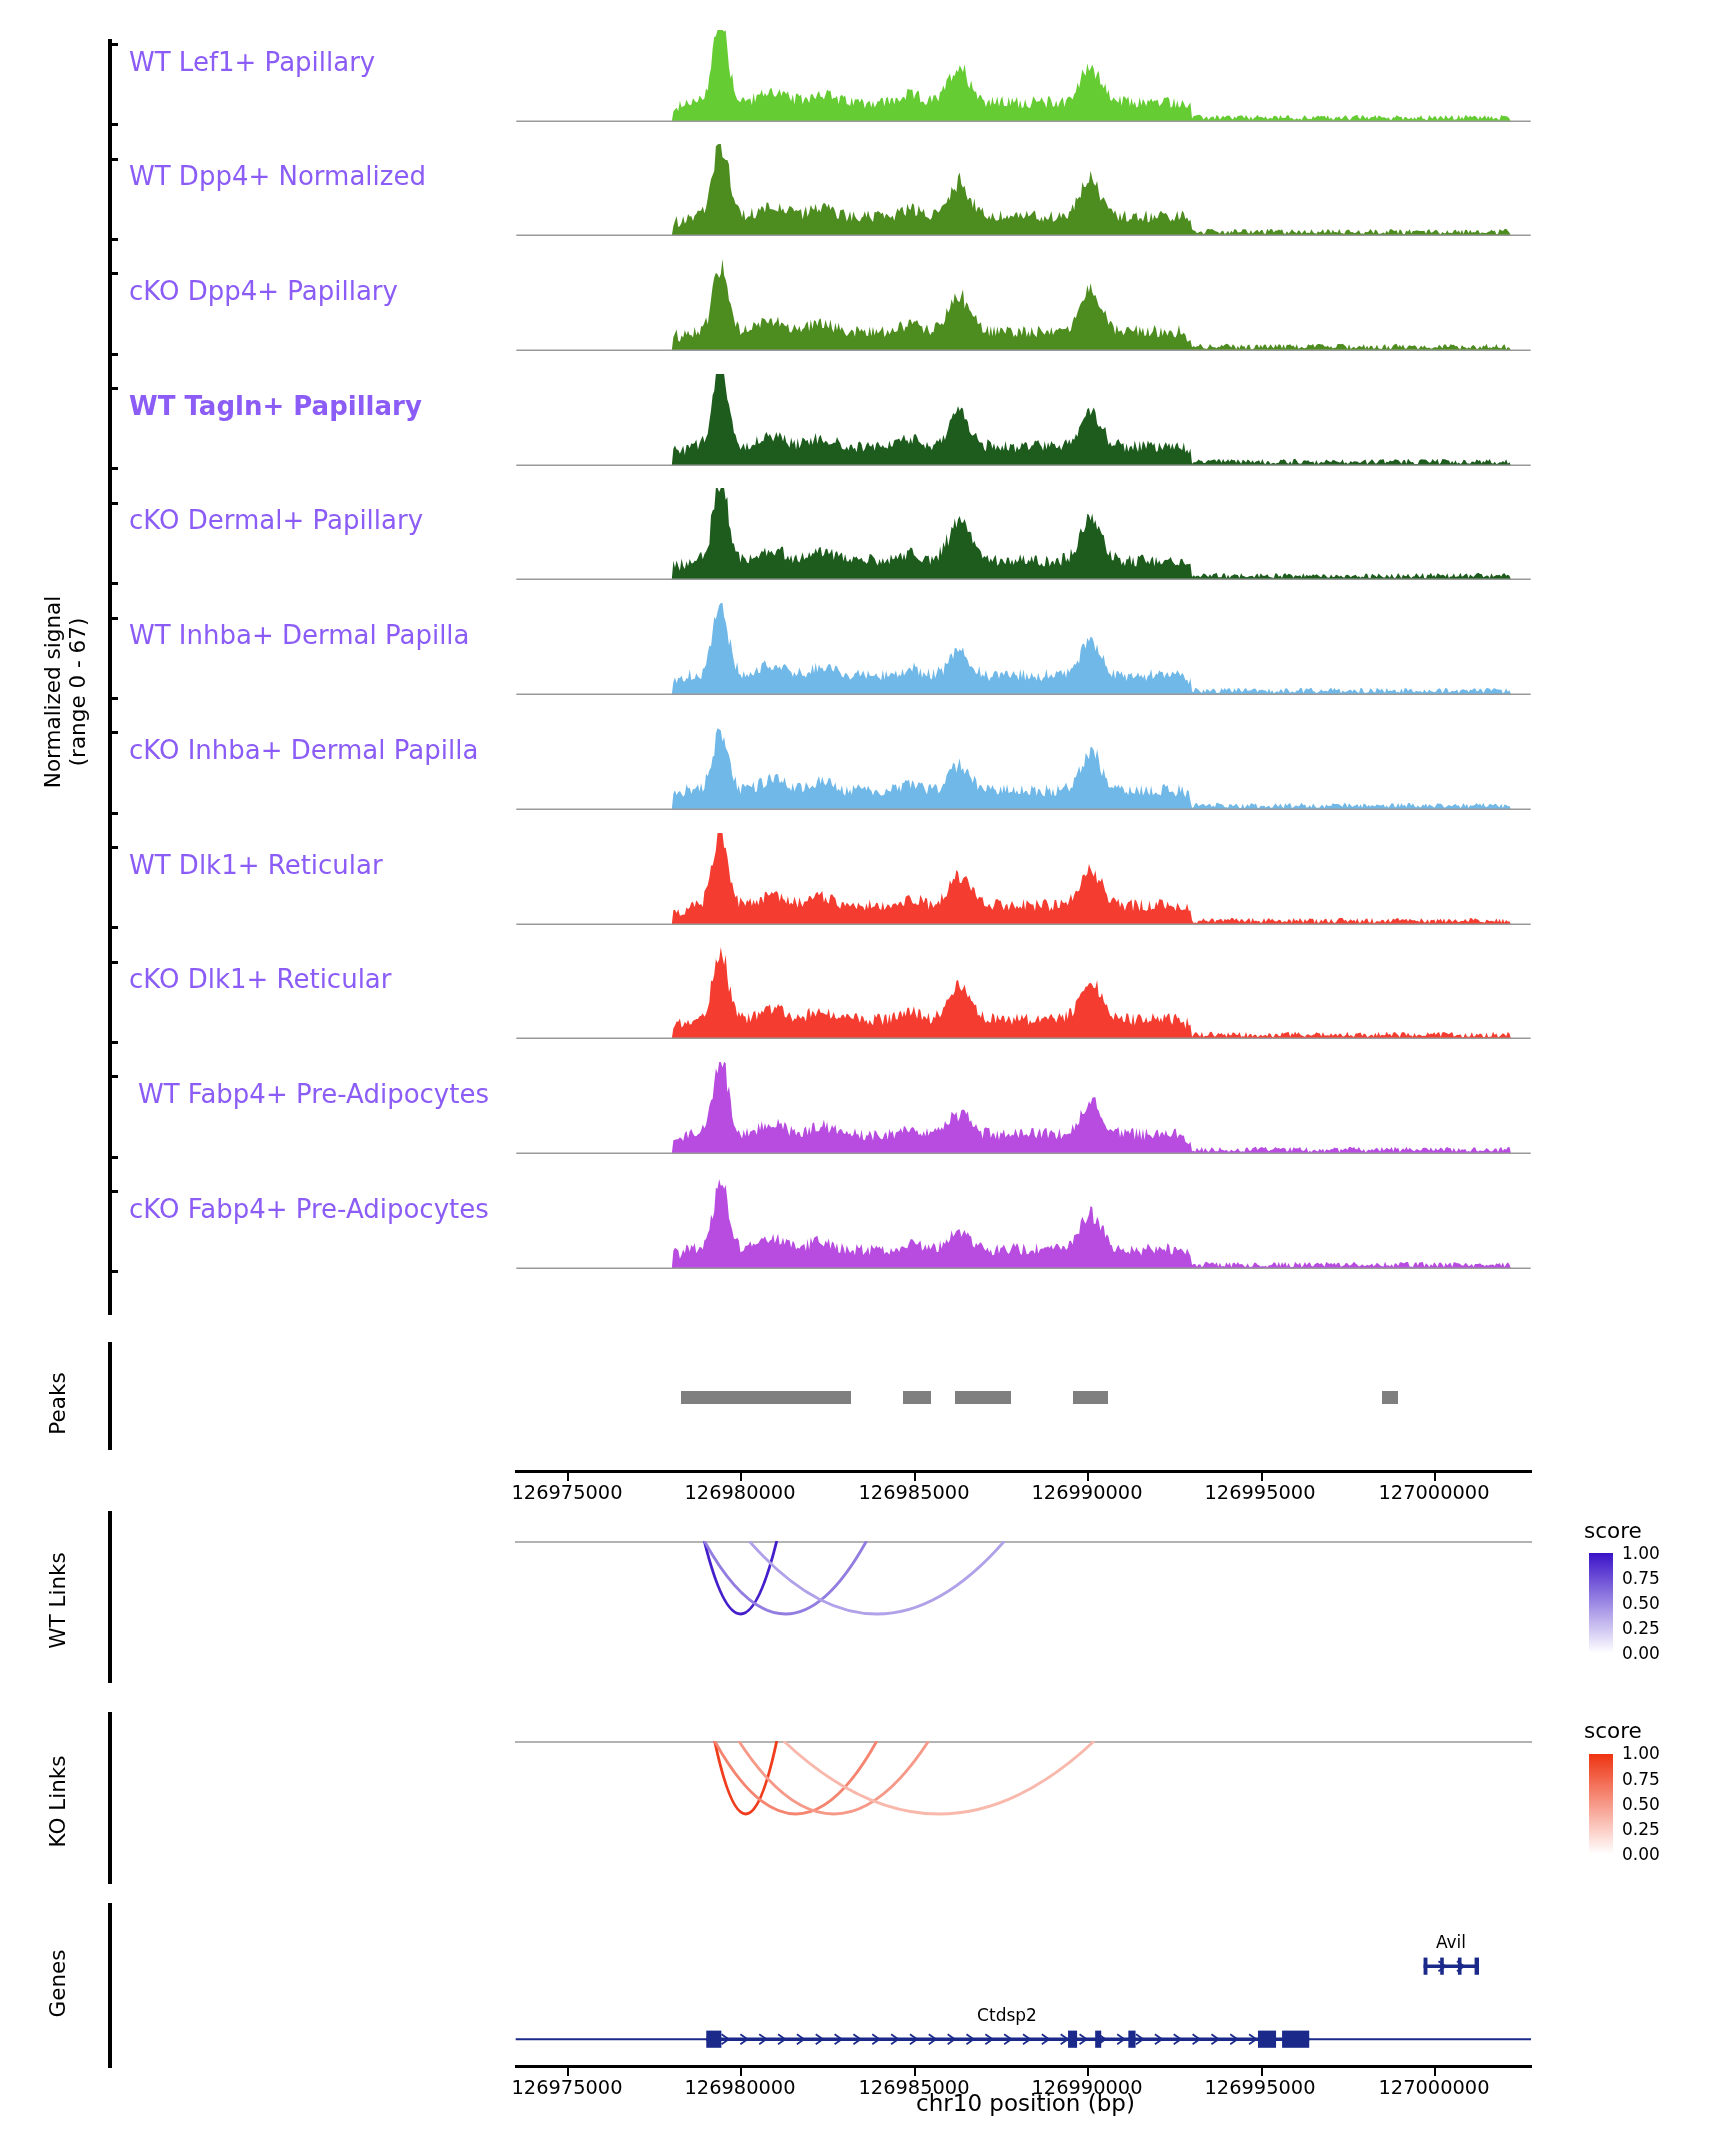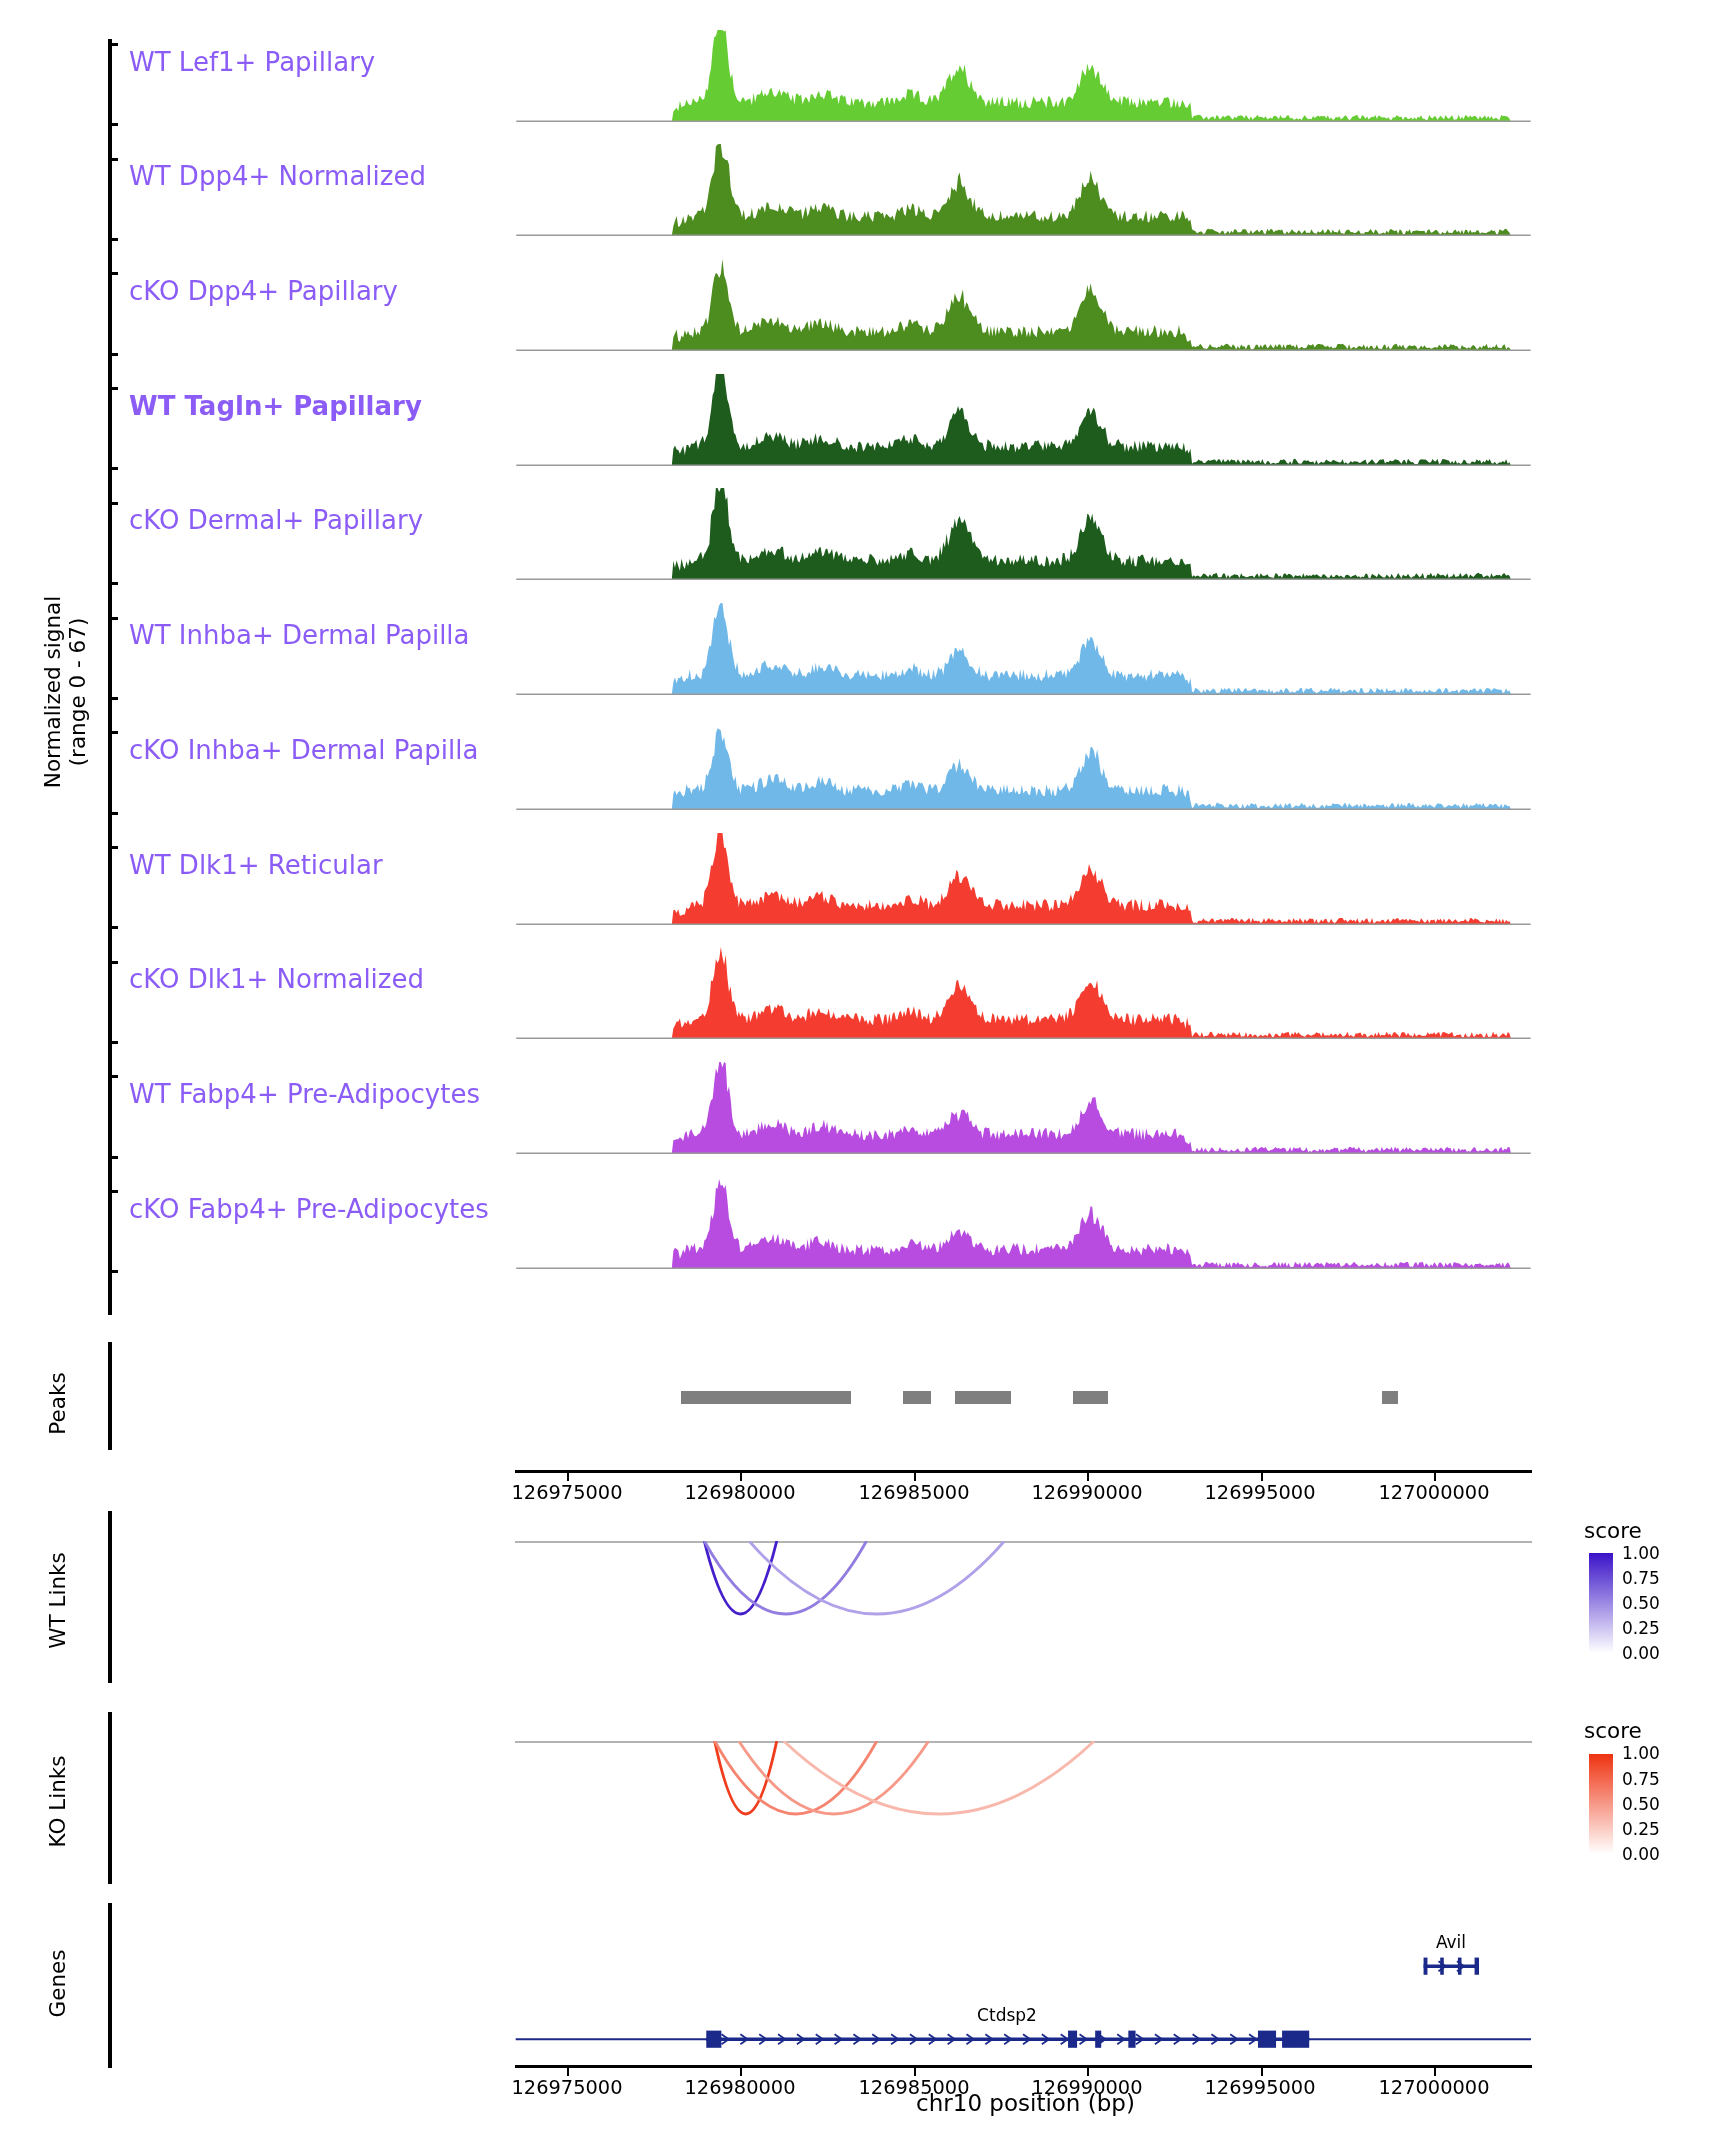--- a/index.html
+++ b/index.html
@@ -135,30 +135,30 @@
       </div>
       <div class="track-label" style="left: 129px; top: 850px; width: 373px;">WT Dlk1+ Reticular</div>
       <div class="tick-col" style="top: 846px; height: 2.9px;"></div>
       <div class="tick-col" style="top: 926px; height: 2.9px;"></div>
       <div class="track-row" style="left: 515px; top: 832px; width: 1017px; height: 93px;">
         <svg width="1017" height="93" class="track-svg" viewBox="0 0 1418 130">
           <path d="M0,130 L0.0,130.0 L2.3,130.0 L4.6,130.0 L6.9,130.0 L9.1,130.0 L11.4,130.0 L13.7,130.0 L16.0,130.0 L18.3,130.0 L20.6,130.0 L22.9,130.0 L25.2,130.0 L27.4,130.0 L29.7,130.0 L32.0,130.0 L34.3,130.0 L36.6,130.0 L38.9,130.0 L41.2,130.0 L43.5,130.0 L45.7,130.0 L48.0,130.0 L50.3,130.0 L52.6,130.0 L54.9,130.0 L57.2,130.0 L59.5,130.0 L61.8,130.0 L64.0,130.0 L66.3,130.0 L68.6,130.0 L70.9,130.0 L73.2,130.0 L75.5,130.0 L77.8,130.0 L80.0,130.0 L82.3,130.0 L84.6,130.0 L86.9,130.0 L89.2,130.0 L91.5,130.0 L93.8,130.0 L96.1,130.0 L98.3,130.0 L100.6,130.0 L102.9,130.0 L105.2,130.0 L107.5,130.0 L109.8,130.0 L112.1,130.0 L114.4,130.0 L116.6,130.0 L118.9,130.0 L121.2,130.0 L123.5,130.0 L125.8,130.0 L128.1,130.0 L130.4,130.0 L132.7,130.0 L134.9,130.0 L137.2,130.0 L139.5,130.0 L141.8,130.0 L144.1,130.0 L146.4,130.0 L148.7,130.0 L150.9,130.0 L153.2,130.0 L155.5,130.0 L157.8,130.0 L160.1,130.0 L162.4,130.0 L164.7,130.0 L167.0,130.0 L169.2,130.0 L171.5,130.0 L173.8,130.0 L176.1,130.0 L178.4,130.0 L180.7,130.0 L183.0,130.0 L185.3,130.0 L187.5,130.0 L189.8,130.0 L192.1,130.0 L194.4,130.0 L196.7,130.0 L199.0,130.0 L201.3,130.0 L203.6,130.0 L205.8,130.0 L208.1,130.0 L210.4,130.0 L212.7,130.0 L215.0,130.0 L217.3,130.0 L219.6,109.2 L221.8,109.2 L224.1,113.4 L226.4,108.0 L228.7,117.1 L231.0,116.5 L233.3,115.2 L235.6,115.2 L237.9,105.3 L240.1,107.9 L242.4,105.4 L244.7,98.4 L247.0,97.9 L249.3,105.2 L251.6,95.3 L253.9,98.7 L256.2,102.1 L258.4,100.6 L260.7,104.8 L263.0,82.7 L265.3,78.7 L267.6,74.6 L269.9,63.5 L272.2,46.9 L274.5,46.8 L276.7,37.1 L279.0,25.6 L281.3,1.4 L283.6,1.4 L285.9,1.4 L288.2,1.4 L290.5,22.0 L292.7,22.1 L295.0,34.3 L297.3,51.2 L299.6,71.1 L301.9,70.5 L304.2,83.7 L306.5,91.7 L308.8,88.0 L311.0,104.8 L313.3,91.2 L315.6,96.1 L317.9,98.1 L320.2,103.5 L322.5,95.1 L324.8,98.0 L327.1,92.3 L329.3,103.4 L331.6,94.6 L333.9,101.3 L336.2,94.6 L338.5,102.9 L340.8,91.0 L343.1,91.1 L345.4,99.5 L347.6,83.4 L349.9,84.1 L352.2,88.9 L354.5,88.0 L356.8,83.7 L359.1,86.4 L361.4,83.9 L363.6,82.4 L365.9,85.3 L368.2,97.6 L370.5,85.7 L372.8,93.5 L375.1,95.1 L377.4,100.3 L379.7,89.3 L381.9,101.6 L384.2,98.6 L386.5,101.5 L388.8,90.1 L391.1,98.7 L393.4,105.8 L395.7,91.2 L398.0,99.7 L400.2,104.6 L402.5,97.4 L404.8,96.8 L407.1,96.7 L409.4,89.2 L411.7,90.2 L414.0,94.5 L416.3,91.4 L418.5,86.1 L420.8,83.4 L423.1,88.3 L425.4,85.5 L427.7,82.3 L430.0,98.4 L432.3,90.7 L434.5,97.9 L436.8,100.4 L439.1,88.0 L441.4,87.0 L443.7,90.6 L446.0,92.7 L448.3,102.7 L450.6,104.6 L452.8,107.4 L455.1,98.0 L457.4,98.2 L459.7,103.7 L462.0,99.0 L464.3,101.0 L466.6,104.3 L468.9,101.5 L471.1,98.9 L473.4,103.9 L475.7,107.9 L478.0,98.7 L480.3,102.8 L482.6,103.5 L484.9,104.4 L487.2,109.9 L489.4,99.5 L491.7,108.1 L494.0,94.2 L496.3,106.6 L498.6,104.4 L500.9,104.1 L503.2,98.9 L505.4,99.5 L507.7,107.2 L510.0,109.1 L512.3,97.4 L514.6,109.0 L516.9,105.2 L519.2,100.9 L521.5,102.8 L523.7,106.6 L526.0,101.2 L528.3,99.8 L530.6,100.0 L532.9,103.0 L535.2,98.5 L537.5,97.0 L539.8,102.3 L542.0,103.3 L544.3,90.4 L546.6,89.0 L548.9,88.1 L551.2,92.0 L553.5,98.9 L555.8,100.5 L558.1,99.6 L560.3,102.2 L562.6,101.4 L564.9,87.8 L567.2,93.4 L569.5,99.7 L571.8,92.3 L574.1,93.1 L576.3,108.8 L578.6,95.7 L580.9,100.4 L583.2,105.9 L585.5,101.5 L587.8,101.0 L590.1,95.6 L592.4,102.0 L594.6,85.4 L596.9,94.6 L599.2,90.7 L601.5,90.2 L603.8,81.0 L606.1,67.3 L608.4,73.1 L610.7,65.3 L612.9,66.3 L615.2,53.2 L617.5,55.8 L619.8,71.0 L622.1,71.5 L624.4,65.1 L626.7,62.8 L629.0,61.5 L631.2,66.1 L633.5,75.0 L635.8,82.3 L638.1,76.6 L640.4,78.7 L642.7,89.8 L645.0,94.3 L647.2,90.6 L649.5,91.5 L651.8,91.1 L654.1,103.0 L656.4,104.3 L658.7,104.5 L661.0,100.4 L663.3,104.7 L665.5,108.7 L667.8,103.0 L670.1,94.3 L672.4,93.5 L674.7,96.1 L677.0,95.6 L679.3,103.9 L681.6,109.4 L683.8,102.4 L686.1,100.3 L688.4,109.9 L690.7,102.2 L693.0,96.3 L695.3,102.2 L697.6,107.3 L699.9,102.8 L702.1,107.1 L704.4,103.9 L706.7,107.3 L709.0,93.7 L711.3,109.1 L713.6,95.3 L715.9,98.3 L718.1,100.4 L720.4,101.4 L722.7,101.5 L725.0,110.3 L727.3,94.2 L729.6,99.9 L731.9,104.2 L734.2,106.5 L736.4,96.0 L738.7,93.5 L741.0,95.3 L743.3,101.3 L745.6,110.7 L747.9,104.7 L750.2,109.9 L752.5,95.1 L754.7,95.2 L757.0,106.3 L759.3,106.2 L761.6,94.4 L763.9,98.4 L766.2,99.6 L768.5,97.6 L770.8,102.7 L773.0,94.9 L775.3,86.5 L777.6,96.5 L779.9,87.8 L782.2,81.9 L784.5,83.1 L786.8,82.0 L789.0,74.2 L791.3,60.7 L793.6,59.0 L795.9,61.7 L798.2,58.2 L800.5,44.8 L802.8,51.3 L805.1,57.8 L807.3,62.2 L809.6,53.3 L811.9,72.0 L814.2,66.6 L816.5,69.4 L818.8,64.2 L821.1,74.1 L823.4,83.4 L825.6,87.4 L827.9,98.3 L830.2,99.1 L832.5,93.5 L834.8,91.2 L837.1,93.8 L839.4,98.1 L841.7,93.2 L843.9,105.6 L846.2,98.0 L848.5,102.5 L850.8,110.2 L853.1,102.0 L855.4,98.0 L857.7,97.2 L859.9,94.0 L862.2,110.5 L864.5,93.9 L866.8,96.6 L869.1,102.7 L871.4,110.8 L873.7,93.5 L876.0,109.1 L878.2,109.1 L880.5,110.5 L882.8,108.7 L885.1,96.1 L887.4,108.8 L889.7,107.4 L892.0,107.6 L894.3,97.3 L896.5,103.0 L898.8,93.9 L901.1,94.3 L903.4,94.9 L905.7,104.9 L908.0,107.3 L910.3,97.0 L912.6,103.4 L914.8,102.8 L917.1,104.1 L919.4,105.2 L921.7,110.6 L924.0,98.8 L926.3,103.4 L928.6,108.3 L930.8,109.5 L933.1,108.2 L935.4,108.3 L937.7,99.9 L940.0,110.2 L942.3,109.5 L944.6,123.4 L946.9,127.1 L949.1,126.6 L951.4,127.3 L953.7,124.1 L956.0,124.0 L958.3,124.2 L960.6,120.5 L962.9,124.0 L965.2,124.0 L967.4,125.8 L969.7,123.7 L972.0,120.7 L974.3,121.7 L976.6,126.4 L978.9,123.1 L981.2,123.4 L983.5,121.8 L985.7,121.6 L988.0,125.4 L990.3,121.7 L992.6,122.9 L994.9,121.7 L997.2,123.3 L999.5,120.3 L1001.7,120.2 L1004.0,123.4 L1006.3,120.6 L1008.6,123.2 L1010.9,125.4 L1013.2,121.5 L1015.5,122.5 L1017.8,125.9 L1020.0,124.6 L1022.3,122.4 L1024.6,120.1 L1026.9,127.1 L1029.2,120.3 L1031.5,124.7 L1033.8,123.7 L1036.1,125.0 L1038.3,123.9 L1040.6,127.2 L1042.9,125.4 L1045.2,120.5 L1047.5,125.7 L1049.8,122.5 L1052.1,120.3 L1054.4,123.6 L1056.6,121.4 L1058.9,123.6 L1061.2,125.2 L1063.5,124.9 L1065.8,122.8 L1068.1,123.0 L1070.4,126.4 L1072.6,125.0 L1074.9,124.7 L1077.2,126.3 L1079.5,121.9 L1081.8,122.8 L1084.1,126.9 L1086.4,120.1 L1088.7,124.5 L1090.9,122.8 L1093.2,125.0 L1095.5,120.2 L1097.8,124.2 L1100.1,126.7 L1102.4,121.7 L1104.7,125.2 L1107.0,123.4 L1109.2,120.4 L1111.5,121.7 L1113.8,121.2 L1116.1,127.1 L1118.4,121.6 L1120.7,127.4 L1123.0,125.7 L1125.3,122.2 L1127.5,125.6 L1129.8,122.1 L1132.1,121.1 L1134.4,126.3 L1136.7,126.5 L1139.0,121.1 L1141.3,125.3 L1143.5,127.3 L1145.8,126.0 L1148.1,122.6 L1150.4,120.3 L1152.7,120.2 L1155.0,120.3 L1157.3,123.9 L1159.6,122.8 L1161.8,126.0 L1164.1,124.1 L1166.4,122.0 L1168.7,124.3 L1171.0,122.8 L1173.3,125.9 L1175.6,120.6 L1177.9,126.6 L1180.1,126.5 L1182.4,122.2 L1184.7,125.6 L1187.0,121.9 L1189.3,120.4 L1191.6,126.2 L1193.9,126.6 L1196.2,120.3 L1198.4,127.4 L1200.7,126.6 L1203.0,124.3 L1205.3,125.2 L1207.6,125.6 L1209.9,122.6 L1212.2,123.1 L1214.4,126.4 L1216.7,124.1 L1219.0,121.3 L1221.3,126.6 L1223.6,124.5 L1225.9,121.0 L1228.2,122.5 L1230.5,120.6 L1232.7,120.6 L1235.0,124.1 L1237.3,122.4 L1239.6,122.0 L1241.9,123.0 L1244.2,121.1 L1246.5,125.1 L1248.8,121.6 L1251.0,122.7 L1253.3,123.8 L1255.6,123.0 L1257.9,124.7 L1260.2,123.9 L1262.5,126.1 L1264.8,120.6 L1267.1,123.2 L1269.3,126.5 L1271.6,125.9 L1273.9,121.8 L1276.2,127.1 L1278.5,122.6 L1280.8,123.4 L1283.1,122.3 L1285.3,126.7 L1287.6,121.5 L1289.9,123.6 L1292.2,121.2 L1294.5,125.9 L1296.8,120.8 L1299.1,126.4 L1301.4,124.3 L1303.6,121.3 L1305.9,123.1 L1308.2,125.7 L1310.5,124.1 L1312.8,122.0 L1315.1,124.7 L1317.4,126.0 L1319.7,124.8 L1321.9,124.5 L1324.2,124.4 L1326.5,121.6 L1328.8,124.9 L1331.1,125.4 L1333.4,120.1 L1335.7,120.5 L1338.0,123.5 L1340.2,120.7 L1342.5,121.9 L1344.8,122.7 L1347.1,125.6 L1349.4,125.9 L1351.7,126.0 L1354.0,126.7 L1356.2,122.3 L1358.5,123.6 L1360.8,124.6 L1363.1,124.1 L1365.4,124.8 L1367.7,125.3 L1370.0,120.8 L1372.3,126.1 L1374.5,121.6 L1376.8,126.7 L1379.1,121.4 L1381.4,126.8 L1383.7,123.1 L1386.0,125.6 L1388.3,124.7 L1390.6,130.0 L1392.8,130.0 L1395.1,130.0 L1397.4,130.0 L1399.7,130.0 L1402.0,130.0 L1404.3,130.0 L1406.6,130.0 L1408.9,130.0 L1411.1,130.0 L1413.4,130.0 L1415.7,130.0 L1418.0,130.0 L1418,130 Z" fill="#f43d30"></path>
           <line x1="0" x2="1418" y1="129" y2="129" stroke="#999" stroke-width="2"></line>
         </svg>
       </div>
-      <div class="track-label" style="left: 129px; top: 964px; width: 373px;">cKO Dlk1+ Normalized</div>
+      <div class="track-label" style="left: 129px; top: 964px; width: 373px;">cKO Dlk1+ Reticular</div>
       <div class="tick-col" style="top: 961px; height: 2.9px;"></div>
       <div class="tick-col" style="top: 1041px; height: 2.9px;"></div>
       <div class="track-row" style="left: 515px; top: 946px; width: 1017px; height: 93px;">
         <svg width="1017" height="93" class="track-svg" viewBox="0 0 1418 130">
           <path d="M0,130 L0.0,130.0 L2.3,130.0 L4.6,130.0 L6.9,130.0 L9.1,130.0 L11.4,130.0 L13.7,130.0 L16.0,130.0 L18.3,130.0 L20.6,130.0 L22.9,130.0 L25.2,130.0 L27.4,130.0 L29.7,130.0 L32.0,130.0 L34.3,130.0 L36.6,130.0 L38.9,130.0 L41.2,130.0 L43.5,130.0 L45.7,130.0 L48.0,130.0 L50.3,130.0 L52.6,130.0 L54.9,130.0 L57.2,130.0 L59.5,130.0 L61.8,130.0 L64.0,130.0 L66.3,130.0 L68.6,130.0 L70.9,130.0 L73.2,130.0 L75.5,130.0 L77.8,130.0 L80.0,130.0 L82.3,130.0 L84.6,130.0 L86.9,130.0 L89.2,130.0 L91.5,130.0 L93.8,130.0 L96.1,130.0 L98.3,130.0 L100.6,130.0 L102.9,130.0 L105.2,130.0 L107.5,130.0 L109.8,130.0 L112.1,130.0 L114.4,130.0 L116.6,130.0 L118.9,130.0 L121.2,130.0 L123.5,130.0 L125.8,130.0 L128.1,130.0 L130.4,130.0 L132.7,130.0 L134.9,130.0 L137.2,130.0 L139.5,130.0 L141.8,130.0 L144.1,130.0 L146.4,130.0 L148.7,130.0 L150.9,130.0 L153.2,130.0 L155.5,130.0 L157.8,130.0 L160.1,130.0 L162.4,130.0 L164.7,130.0 L167.0,130.0 L169.2,130.0 L171.5,130.0 L173.8,130.0 L176.1,130.0 L178.4,130.0 L180.7,130.0 L183.0,130.0 L185.3,130.0 L187.5,130.0 L189.8,130.0 L192.1,130.0 L194.4,130.0 L196.7,130.0 L199.0,130.0 L201.3,130.0 L203.6,130.0 L205.8,130.0 L208.1,130.0 L210.4,130.0 L212.7,130.0 L215.0,130.0 L217.3,130.0 L219.6,115.0 L221.8,111.1 L224.1,105.7 L226.4,105.8 L228.7,101.4 L231.0,113.8 L233.3,111.8 L235.6,105.9 L237.9,109.0 L240.1,103.2 L242.4,109.7 L244.7,109.4 L247.0,104.5 L249.3,103.4 L251.6,102.0 L253.9,102.0 L256.2,98.2 L258.4,97.6 L260.7,94.1 L263.0,98.9 L265.3,94.6 L267.6,87.1 L269.9,78.2 L272.2,48.3 L274.5,49.2 L276.7,39.9 L279.0,18.1 L281.3,23.9 L283.6,18.9 L285.9,1.4 L288.2,15.7 L290.5,26.7 L292.7,12.4 L295.0,43.0 L297.3,64.3 L299.6,56.4 L301.9,78.4 L304.2,76.9 L306.5,84.2 L308.8,99.3 L311.0,91.6 L313.3,98.8 L315.6,92.6 L317.9,98.2 L320.2,98.1 L322.5,108.2 L324.8,93.9 L327.1,106.3 L329.3,99.9 L331.6,92.3 L333.9,90.5 L336.2,103.6 L338.5,91.5 L340.8,96.1 L343.1,90.1 L345.4,93.2 L347.6,86.4 L349.9,83.5 L352.2,84.5 L354.5,81.5 L356.8,95.0 L359.1,91.3 L361.4,84.1 L363.6,87.5 L365.9,81.2 L368.2,84.6 L370.5,82.7 L372.8,85.4 L375.1,98.7 L377.4,100.4 L379.7,95.5 L381.9,92.6 L384.2,99.3 L386.5,106.0 L388.8,101.1 L391.1,102.4 L393.4,95.1 L395.7,98.9 L398.0,101.8 L400.2,97.7 L402.5,99.6 L404.8,105.4 L407.1,90.0 L409.4,86.2 L411.7,100.2 L414.0,90.5 L416.3,93.8 L418.5,98.6 L420.8,91.5 L423.1,86.7 L425.4,93.4 L427.7,93.4 L430.0,94.3 L432.3,95.9 L434.5,96.2 L436.8,87.4 L439.1,101.7 L441.4,99.4 L443.7,92.1 L446.0,100.3 L448.3,102.5 L450.6,99.6 L452.8,101.0 L455.1,96.4 L457.4,96.2 L459.7,100.6 L462.0,94.5 L464.3,96.2 L466.6,99.2 L468.9,101.5 L471.1,102.3 L473.4,94.4 L475.7,94.1 L478.0,100.8 L480.3,107.3 L482.6,97.1 L484.9,99.3 L487.2,106.3 L489.4,103.2 L491.7,110.0 L494.0,103.2 L496.3,108.1 L498.6,110.8 L500.9,95.0 L503.2,100.2 L505.4,94.5 L507.7,95.2 L510.0,102.8 L512.3,110.6 L514.6,97.0 L516.9,95.0 L519.2,109.3 L521.5,94.3 L523.7,107.8 L526.0,95.3 L528.3,92.0 L530.6,102.3 L532.9,102.8 L535.2,92.8 L537.5,90.5 L539.8,99.6 L542.0,90.6 L544.3,98.2 L546.6,86.7 L548.9,86.1 L551.2,97.4 L553.5,93.1 L555.8,84.2 L558.1,95.2 L560.3,101.8 L562.6,87.4 L564.9,90.1 L567.2,103.7 L569.5,97.9 L571.8,99.2 L574.1,102.8 L576.3,92.8 L578.6,108.7 L580.9,107.1 L583.2,98.6 L585.5,101.0 L587.8,89.6 L590.1,95.3 L592.4,100.1 L594.6,95.2 L596.9,86.0 L599.2,84.1 L601.5,74.7 L603.8,74.9 L606.1,71.8 L608.4,67.5 L610.7,68.7 L612.9,63.2 L615.2,48.6 L617.5,47.5 L619.8,58.0 L622.1,62.8 L624.4,59.8 L626.7,53.9 L629.0,64.9 L631.2,72.0 L633.5,68.5 L635.8,76.6 L638.1,77.8 L640.4,82.8 L642.7,81.9 L645.0,97.2 L647.2,96.2 L649.5,100.3 L651.8,91.0 L654.1,102.9 L656.4,107.7 L658.7,104.2 L661.0,106.6 L663.3,106.8 L665.5,93.7 L667.8,96.3 L670.1,107.9 L672.4,96.0 L674.7,102.5 L677.0,103.7 L679.3,97.0 L681.6,97.7 L683.8,107.2 L686.1,103.5 L688.4,97.4 L690.7,103.4 L693.0,110.0 L695.3,99.4 L697.6,104.8 L699.9,94.2 L702.1,104.1 L704.4,104.3 L706.7,95.6 L709.0,102.0 L711.3,98.4 L713.6,94.6 L715.9,110.9 L718.1,103.3 L720.4,108.0 L722.7,106.5 L725.0,107.0 L727.3,101.5 L729.6,96.6 L731.9,106.9 L734.2,101.4 L736.4,100.9 L738.7,98.5 L741.0,99.4 L743.3,103.0 L745.6,98.0 L747.9,94.6 L750.2,99.8 L752.5,101.4 L754.7,107.4 L757.0,99.8 L759.3,93.7 L761.6,100.1 L763.9,95.9 L766.2,106.3 L768.5,90.9 L770.8,102.8 L773.0,87.4 L775.3,86.9 L777.6,98.6 L779.9,93.3 L782.2,77.4 L784.5,73.8 L786.8,71.6 L789.0,66.0 L791.3,63.6 L793.6,62.5 L795.9,56.7 L798.2,56.7 L800.5,52.3 L802.8,51.2 L805.1,54.0 L807.3,59.0 L809.6,58.2 L811.9,47.5 L814.2,71.0 L816.5,72.1 L818.8,65.5 L821.1,77.2 L823.4,82.5 L825.6,81.3 L827.9,90.4 L830.2,97.5 L832.5,98.6 L834.8,103.3 L837.1,92.8 L839.4,96.4 L841.7,101.6 L843.9,101.1 L846.2,97.0 L848.5,105.9 L850.8,106.1 L853.1,93.5 L855.4,95.3 L857.7,106.5 L859.9,110.2 L862.2,94.4 L864.5,111.0 L866.8,102.5 L869.1,95.7 L871.4,95.5 L873.7,99.3 L876.0,107.3 L878.2,105.8 L880.5,99.4 L882.8,107.5 L885.1,104.5 L887.4,105.6 L889.7,93.8 L892.0,100.2 L894.3,103.0 L896.5,97.8 L898.8,106.1 L901.1,100.1 L903.4,106.7 L905.7,94.7 L908.0,100.5 L910.3,96.1 L912.6,93.7 L914.8,105.6 L917.1,110.1 L919.4,97.0 L921.7,94.8 L924.0,101.2 L926.3,99.5 L928.6,107.4 L930.8,107.1 L933.1,105.7 L935.4,115.7 L937.7,99.7 L940.0,111.5 L942.3,109.8 L944.6,127.1 L946.9,123.6 L949.1,120.6 L951.4,121.3 L953.7,124.5 L956.0,127.0 L958.3,120.3 L960.6,127.2 L962.9,125.4 L965.2,125.9 L967.4,124.6 L969.7,120.1 L972.0,120.0 L974.3,124.5 L976.6,126.9 L978.9,124.7 L981.2,121.7 L983.5,123.2 L985.7,121.7 L988.0,124.4 L990.3,122.9 L992.6,127.2 L994.9,120.9 L997.2,124.6 L999.5,124.7 L1001.7,120.5 L1004.0,121.6 L1006.3,124.0 L1008.6,124.4 L1010.9,120.1 L1013.2,126.7 L1015.5,126.1 L1017.8,126.6 L1020.0,120.1 L1022.3,127.5 L1024.6,123.6 L1026.9,122.6 L1029.2,126.7 L1031.5,124.0 L1033.8,124.1 L1036.1,127.1 L1038.3,126.1 L1040.6,123.7 L1042.9,126.3 L1045.2,125.2 L1047.5,124.0 L1049.8,126.4 L1052.1,121.6 L1054.4,122.9 L1056.6,127.2 L1058.9,126.9 L1061.2,122.6 L1063.5,122.9 L1065.8,125.9 L1068.1,126.0 L1070.4,120.9 L1072.6,122.5 L1074.9,121.1 L1077.2,120.9 L1079.5,120.0 L1081.8,127.0 L1084.1,121.7 L1086.4,124.1 L1088.7,120.0 L1090.9,123.6 L1093.2,120.6 L1095.5,123.2 L1097.8,125.1 L1100.1,125.7 L1102.4,127.3 L1104.7,123.9 L1107.0,123.4 L1109.2,124.6 L1111.5,125.4 L1113.8,123.9 L1116.1,123.5 L1118.4,120.6 L1120.7,121.8 L1123.0,122.0 L1125.3,126.5 L1127.5,120.7 L1129.8,125.0 L1132.1,125.0 L1134.4,124.7 L1136.7,125.6 L1139.0,122.0 L1141.3,125.4 L1143.5,123.8 L1145.8,122.5 L1148.1,125.7 L1150.4,122.7 L1152.7,122.6 L1155.0,126.5 L1157.3,126.1 L1159.6,124.5 L1161.8,120.0 L1164.1,126.1 L1166.4,124.4 L1168.7,125.8 L1171.0,127.1 L1173.3,122.3 L1175.6,122.4 L1177.9,121.6 L1180.1,120.8 L1182.4,125.7 L1184.7,122.6 L1187.0,123.0 L1189.3,127.3 L1191.6,126.6 L1193.9,124.9 L1196.2,123.6 L1198.4,126.9 L1200.7,121.3 L1203.0,126.3 L1205.3,120.1 L1207.6,125.7 L1209.9,124.1 L1212.2,124.7 L1214.4,124.8 L1216.7,120.0 L1219.0,123.9 L1221.3,122.6 L1223.6,126.2 L1225.9,121.2 L1228.2,120.1 L1230.5,122.8 L1232.7,124.4 L1235.0,127.4 L1237.3,121.1 L1239.6,120.1 L1241.9,121.4 L1244.2,125.6 L1246.5,121.1 L1248.8,125.2 L1251.0,125.0 L1253.3,126.9 L1255.6,121.6 L1257.9,126.5 L1260.2,124.4 L1262.5,123.8 L1264.8,125.2 L1267.1,125.7 L1269.3,125.6 L1271.6,125.6 L1273.9,120.5 L1276.2,123.6 L1278.5,122.3 L1280.8,122.9 L1283.1,120.4 L1285.3,124.2 L1287.6,121.5 L1289.9,120.1 L1292.2,126.9 L1294.5,121.0 L1296.8,120.1 L1299.1,121.1 L1301.4,122.3 L1303.6,123.3 L1305.9,121.5 L1308.2,120.3 L1310.5,126.6 L1312.8,125.9 L1315.1,124.2 L1317.4,124.3 L1319.7,123.5 L1321.9,127.1 L1324.2,127.5 L1326.5,121.8 L1328.8,126.2 L1331.1,127.2 L1333.4,126.3 L1335.7,120.7 L1338.0,126.5 L1340.2,126.0 L1342.5,122.8 L1344.8,124.3 L1347.1,122.3 L1349.4,123.3 L1351.7,127.1 L1354.0,127.3 L1356.2,121.3 L1358.5,127.3 L1360.8,127.0 L1363.1,126.6 L1365.4,120.0 L1367.7,124.4 L1370.0,122.3 L1372.3,127.4 L1374.5,126.6 L1376.8,124.5 L1379.1,122.1 L1381.4,123.3 L1383.7,126.1 L1386.0,120.3 L1388.3,122.2 L1390.6,130.0 L1392.8,130.0 L1395.1,130.0 L1397.4,130.0 L1399.7,130.0 L1402.0,130.0 L1404.3,130.0 L1406.6,130.0 L1408.9,130.0 L1411.1,130.0 L1413.4,130.0 L1415.7,130.0 L1418.0,130.0 L1418,130 Z" fill="#f43d30"></path>
           <line x1="0" x2="1418" y1="129" y2="129" stroke="#999" stroke-width="2"></line>
         </svg>
       </div>
-      <div class="track-label" style="left: 129px; top: 1079px; width: 373px;">WT Fabp4+ Pre-Adipocytes</div>
+      <div class="track-label" style="left: 138px; top: 1079px; width: 373px;">WT Fabp4+ Pre-Adipocytes</div>
       <div class="tick-col" style="top: 1075px; height: 2.9px;"></div>
       <div class="tick-col" style="top: 1156px; height: 2.9px;"></div>
       <div class="track-row" style="left: 515px; top: 1061px; width: 1017px; height: 93px;">
         <svg width="1017" height="93" class="track-svg" viewBox="0 0 1418 130">
           <path d="M0,130 L0.0,130.0 L2.3,130.0 L4.6,130.0 L6.9,130.0 L9.1,130.0 L11.4,130.0 L13.7,130.0 L16.0,130.0 L18.3,130.0 L20.6,130.0 L22.9,130.0 L25.2,130.0 L27.4,130.0 L29.7,130.0 L32.0,130.0 L34.3,130.0 L36.6,130.0 L38.9,130.0 L41.2,130.0 L43.5,130.0 L45.7,130.0 L48.0,130.0 L50.3,130.0 L52.6,130.0 L54.9,130.0 L57.2,130.0 L59.5,130.0 L61.8,130.0 L64.0,130.0 L66.3,130.0 L68.6,130.0 L70.9,130.0 L73.2,130.0 L75.5,130.0 L77.8,130.0 L80.0,130.0 L82.3,130.0 L84.6,130.0 L86.9,130.0 L89.2,130.0 L91.5,130.0 L93.8,130.0 L96.1,130.0 L98.3,130.0 L100.6,130.0 L102.9,130.0 L105.2,130.0 L107.5,130.0 L109.8,130.0 L112.1,130.0 L114.4,130.0 L116.6,130.0 L118.9,130.0 L121.2,130.0 L123.5,130.0 L125.8,130.0 L128.1,130.0 L130.4,130.0 L132.7,130.0 L134.9,130.0 L137.2,130.0 L139.5,130.0 L141.8,130.0 L144.1,130.0 L146.4,130.0 L148.7,130.0 L150.9,130.0 L153.2,130.0 L155.5,130.0 L157.8,130.0 L160.1,130.0 L162.4,130.0 L164.7,130.0 L167.0,130.0 L169.2,130.0 L171.5,130.0 L173.8,130.0 L176.1,130.0 L178.4,130.0 L180.7,130.0 L183.0,130.0 L185.3,130.0 L187.5,130.0 L189.8,130.0 L192.1,130.0 L194.4,130.0 L196.7,130.0 L199.0,130.0 L201.3,130.0 L203.6,130.0 L205.8,130.0 L208.1,130.0 L210.4,130.0 L212.7,130.0 L215.0,130.0 L217.3,130.0 L219.6,110.7 L221.8,110.0 L224.1,109.5 L226.4,109.4 L228.7,106.6 L231.0,108.5 L233.3,111.7 L235.6,101.1 L237.9,97.7 L240.1,108.3 L242.4,98.6 L244.7,95.2 L247.0,101.3 L249.3,104.7 L251.6,105.1 L253.9,102.5 L256.2,101.4 L258.4,96.9 L260.7,88.6 L263.0,93.9 L265.3,89.0 L267.6,76.5 L269.9,63.0 L272.2,54.8 L274.5,52.8 L276.7,30.0 L279.0,10.1 L281.3,17.4 L283.6,1.4 L285.9,1.4 L288.2,9.0 L290.5,1.4 L292.7,3.2 L295.0,43.6 L297.3,35.6 L299.6,52.7 L301.9,78.5 L304.2,89.6 L306.5,93.8 L308.8,99.6 L311.0,96.6 L313.3,103.1 L315.6,108.4 L317.9,96.0 L320.2,105.2 L322.5,93.3 L324.8,105.5 L327.1,98.4 L329.3,97.9 L331.6,96.1 L333.9,97.0 L336.2,103.4 L338.5,86.2 L340.8,96.9 L343.1,83.7 L345.4,96.4 L347.6,86.8 L349.9,94.7 L352.2,88.2 L354.5,90.9 L356.8,92.8 L359.1,91.9 L361.4,93.3 L363.6,92.0 L365.9,80.8 L368.2,88.3 L370.5,86.3 L372.8,95.9 L375.1,85.4 L377.4,88.6 L379.7,97.7 L381.9,104.8 L384.2,90.6 L386.5,97.4 L388.8,94.7 L391.1,104.0 L393.4,99.1 L395.7,99.3 L398.0,106.3 L400.2,106.0 L402.5,94.3 L404.8,91.4 L407.1,103.7 L409.4,92.0 L411.7,102.4 L414.0,87.0 L416.3,86.0 L418.5,98.6 L420.8,98.3 L423.1,98.3 L425.4,92.6 L427.7,91.5 L430.0,81.6 L432.3,94.3 L434.5,84.4 L436.8,100.9 L439.1,96.2 L441.4,89.5 L443.7,93.9 L446.0,88.9 L448.3,102.3 L450.6,97.4 L452.8,95.1 L455.1,96.0 L457.4,100.9 L459.7,101.9 L462.0,97.6 L464.3,102.7 L466.6,100.8 L468.9,105.7 L471.1,103.2 L473.4,93.9 L475.7,102.8 L478.0,102.1 L480.3,108.7 L482.6,95.9 L484.9,109.7 L487.2,110.9 L489.4,103.3 L491.7,104.4 L494.0,97.2 L496.3,102.6 L498.6,111.1 L500.9,96.5 L503.2,98.7 L505.4,103.5 L507.7,106.6 L510.0,109.3 L512.3,109.0 L514.6,102.1 L516.9,99.1 L519.2,110.1 L521.5,94.8 L523.7,101.2 L526.0,97.1 L528.3,108.7 L530.6,99.9 L532.9,98.8 L535.2,98.3 L537.5,93.7 L539.8,100.6 L542.0,90.5 L544.3,93.1 L546.6,98.0 L548.9,99.8 L551.2,94.7 L553.5,92.3 L555.8,93.5 L558.1,98.9 L560.3,96.6 L562.6,103.7 L564.9,101.4 L567.2,105.3 L569.5,98.0 L571.8,105.2 L574.1,93.6 L576.3,104.4 L578.6,98.3 L580.9,99.3 L583.2,98.5 L585.5,93.6 L587.8,97.2 L590.1,92.0 L592.4,97.3 L594.6,92.7 L596.9,96.1 L599.2,84.0 L601.5,87.9 L603.8,89.5 L606.1,86.9 L608.4,70.9 L610.7,73.4 L612.9,75.5 L615.2,71.1 L617.5,84.4 L619.8,79.0 L622.1,68.7 L624.4,67.7 L626.7,69.0 L629.0,74.5 L631.2,70.6 L633.5,85.2 L635.8,82.9 L638.1,92.0 L640.4,92.2 L642.7,87.9 L645.0,94.9 L647.2,98.4 L649.5,97.4 L651.8,108.7 L654.1,94.3 L656.4,92.7 L658.7,94.0 L661.0,93.4 L663.3,107.7 L665.5,101.2 L667.8,101.0 L670.1,109.0 L672.4,96.8 L674.7,110.6 L677.0,99.6 L679.3,102.0 L681.6,95.3 L683.8,106.9 L686.1,103.7 L688.4,101.2 L690.7,105.8 L693.0,102.7 L695.3,104.1 L697.6,94.2 L699.9,101.2 L702.1,107.7 L704.4,95.8 L706.7,95.3 L709.0,104.4 L711.3,103.1 L713.6,102.5 L715.9,106.0 L718.1,102.3 L720.4,93.8 L722.7,93.8 L725.0,105.1 L727.3,108.1 L729.6,99.2 L731.9,94.4 L734.2,107.5 L736.4,98.5 L738.7,94.7 L741.0,93.4 L743.3,108.2 L745.6,99.3 L747.9,96.5 L750.2,100.0 L752.5,99.8 L754.7,109.3 L757.0,105.1 L759.3,94.0 L761.6,108.9 L763.9,104.5 L766.2,101.7 L768.5,102.9 L770.8,101.9 L773.0,101.5 L775.3,101.4 L777.6,88.1 L779.9,97.1 L782.2,86.4 L784.5,90.0 L786.8,87.0 L789.0,68.3 L791.3,74.2 L793.6,74.2 L795.9,70.5 L798.2,64.8 L800.5,56.1 L802.8,60.4 L805.1,51.8 L807.3,50.8 L809.6,50.6 L811.9,66.9 L814.2,69.5 L816.5,77.7 L818.8,79.9 L821.1,86.0 L823.4,89.7 L825.6,95.5 L827.9,97.5 L830.2,95.2 L832.5,96.8 L834.8,98.9 L837.1,94.9 L839.4,95.0 L841.7,92.1 L843.9,106.7 L846.2,96.3 L848.5,106.4 L850.8,94.2 L853.1,99.2 L855.4,97.0 L857.7,102.2 L859.9,94.6 L862.2,93.6 L864.5,110.1 L866.8,93.6 L869.1,107.3 L871.4,94.3 L873.7,110.4 L876.0,94.8 L878.2,110.9 L880.5,94.0 L882.8,103.0 L885.1,103.1 L887.4,105.3 L889.7,108.4 L892.0,103.6 L894.3,97.5 L896.5,95.9 L898.8,106.5 L901.1,100.7 L903.4,99.2 L905.7,104.6 L908.0,96.4 L910.3,103.9 L912.6,105.1 L914.8,106.3 L917.1,102.3 L919.4,95.4 L921.7,94.2 L924.0,108.0 L926.3,103.6 L928.6,102.3 L930.8,104.4 L933.1,104.3 L935.4,113.4 L937.7,114.7 L940.0,116.3 L942.3,112.7 L944.6,126.3 L946.9,125.5 L949.1,126.8 L951.4,121.1 L953.7,125.0 L956.0,125.1 L958.3,120.1 L960.6,126.8 L962.9,121.7 L965.2,125.2 L967.4,127.1 L969.7,124.6 L972.0,120.5 L974.3,122.6 L976.6,126.3 L978.9,126.3 L981.2,126.0 L983.5,120.1 L985.7,124.0 L988.0,124.5 L990.3,125.6 L992.6,124.1 L994.9,126.4 L997.2,126.4 L999.5,123.8 L1001.7,125.8 L1004.0,126.1 L1006.3,124.4 L1008.6,121.9 L1010.9,125.8 L1013.2,126.7 L1015.5,126.1 L1017.8,126.8 L1020.0,120.8 L1022.3,121.1 L1024.6,125.3 L1026.9,125.3 L1029.2,121.9 L1031.5,121.0 L1033.8,120.0 L1036.1,124.4 L1038.3,122.3 L1040.6,120.7 L1042.9,120.7 L1045.2,121.9 L1047.5,120.2 L1049.8,124.5 L1052.1,126.3 L1054.4,124.5 L1056.6,124.0 L1058.9,122.6 L1061.2,120.2 L1063.5,122.3 L1065.8,121.5 L1068.1,122.9 L1070.4,121.8 L1072.6,121.2 L1074.9,122.3 L1077.2,126.9 L1079.5,125.0 L1081.8,120.1 L1084.1,126.6 L1086.4,120.7 L1088.7,122.4 L1090.9,121.9 L1093.2,122.4 L1095.5,120.3 L1097.8,124.8 L1100.1,125.8 L1102.4,124.5 L1104.7,120.6 L1107.0,127.4 L1109.2,125.5 L1111.5,127.1 L1113.8,124.9 L1116.1,123.9 L1118.4,125.7 L1120.7,126.5 L1123.0,122.6 L1125.3,125.3 L1127.5,122.7 L1129.8,127.1 L1132.1,123.6 L1134.4,123.9 L1136.7,125.2 L1139.0,123.1 L1141.3,123.3 L1143.5,120.9 L1145.8,121.9 L1148.1,121.3 L1150.4,127.4 L1152.7,123.0 L1155.0,124.7 L1157.3,123.0 L1159.6,121.9 L1161.8,124.5 L1164.1,120.3 L1166.4,120.2 L1168.7,122.1 L1171.0,120.2 L1173.3,123.4 L1175.6,123.3 L1177.9,120.2 L1180.1,124.4 L1182.4,126.0 L1184.7,123.1 L1187.0,127.4 L1189.3,125.9 L1191.6,123.6 L1193.9,125.2 L1196.2,122.9 L1198.4,125.2 L1200.7,122.6 L1203.0,121.3 L1205.3,124.0 L1207.6,126.6 L1209.9,120.2 L1212.2,125.0 L1214.4,123.7 L1216.7,121.2 L1219.0,122.9 L1221.3,123.8 L1223.6,120.1 L1225.9,126.4 L1228.2,120.0 L1230.5,122.9 L1232.7,121.2 L1235.0,127.2 L1237.3,124.3 L1239.6,121.8 L1241.9,124.4 L1244.2,119.9 L1246.5,124.5 L1248.8,121.2 L1251.0,123.5 L1253.3,125.0 L1255.6,126.1 L1257.9,123.2 L1260.2,123.6 L1262.5,125.2 L1264.8,125.1 L1267.1,121.5 L1269.3,121.3 L1271.6,121.3 L1273.9,123.1 L1276.2,125.2 L1278.5,121.0 L1280.8,125.0 L1283.1,125.3 L1285.3,121.7 L1287.6,124.8 L1289.9,123.6 L1292.2,121.0 L1294.5,122.7 L1296.8,126.1 L1299.1,121.6 L1301.4,120.3 L1303.6,122.0 L1305.9,121.6 L1308.2,126.8 L1310.5,121.3 L1312.8,126.1 L1315.1,126.4 L1317.4,121.6 L1319.7,125.3 L1321.9,123.3 L1324.2,124.0 L1326.5,122.9 L1328.8,126.8 L1331.1,125.7 L1333.4,126.9 L1335.7,123.9 L1338.0,120.9 L1340.2,120.4 L1342.5,125.7 L1344.8,126.5 L1347.1,124.7 L1349.4,125.7 L1351.7,125.9 L1354.0,124.4 L1356.2,121.6 L1358.5,123.4 L1360.8,125.8 L1363.1,126.6 L1365.4,125.5 L1367.7,122.2 L1370.0,122.4 L1372.3,127.2 L1374.5,122.4 L1376.8,120.3 L1379.1,125.7 L1381.4,122.8 L1383.7,123.9 L1386.0,120.4 L1388.3,120.1 L1390.6,130.0 L1392.8,130.0 L1395.1,130.0 L1397.4,130.0 L1399.7,130.0 L1402.0,130.0 L1404.3,130.0 L1406.6,130.0 L1408.9,130.0 L1411.1,130.0 L1413.4,130.0 L1415.7,130.0 L1418.0,130.0 L1418,130 Z" fill="#b84be0"></path>
           <line x1="0" x2="1418" y1="129" y2="129" stroke="#999" stroke-width="2"></line>
         </svg>
       </div>
       <div class="track-label" style="left: 129px; top: 1194px; width: 373px;">cKO Fabp4+ Pre-Adipocytes</div>
       <div class="tick-col" style="top: 1190px; height: 2.9px;"></div>

